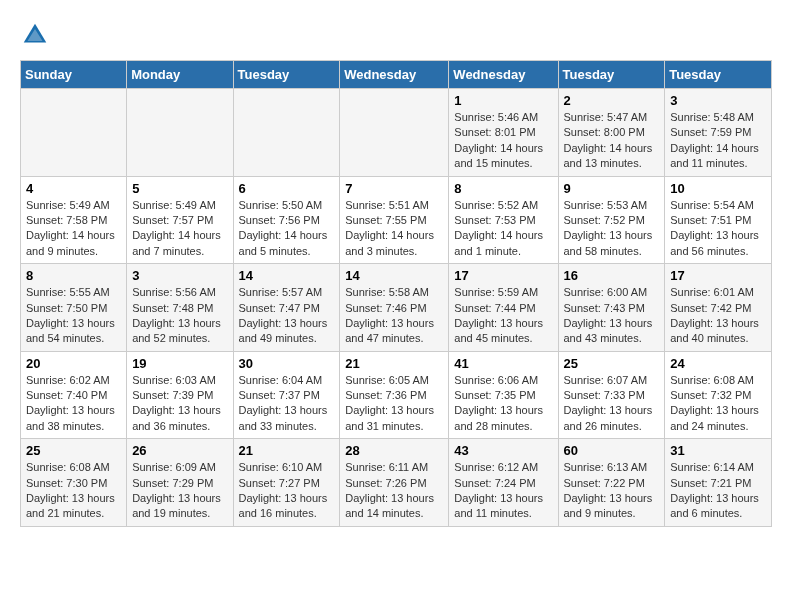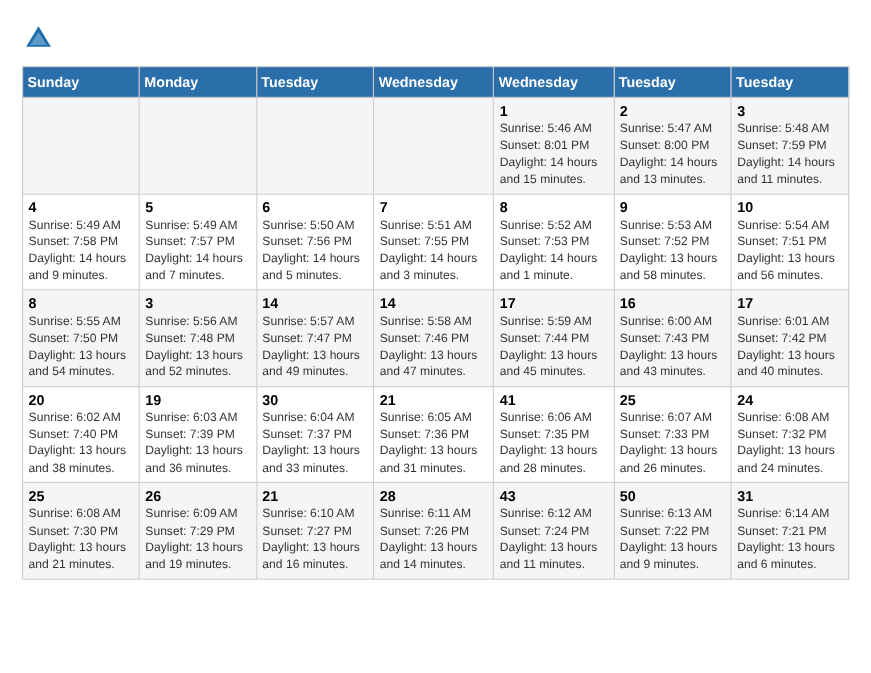--- a/index.html
+++ b/index.html
@@ -249,21 +249,21 @@
         </td>
         <td>
           <span class="day-number">28</span>
           <div class="day-info">Sunrise: 6:11 AM<br>Sunset: 7:26 PM<br>Daylight: 13 hours<br>and 14 minutes.</div>
         </td>
         <td>
           <span class="day-number">43</span>
           <div class="day-info">Sunrise: 6:12 AM<br>Sunset: 7:24 PM<br>Daylight: 13 hours<br>and 11 minutes.</div>
         </td>
         <td>
-          <span class="day-number">50</span>
+          <span class="day-number">60</span>
           <div class="day-info">Sunrise: 6:13 AM<br>Sunset: 7:22 PM<br>Daylight: 13 hours<br>and 9 minutes.</div>
         </td>
         <td>
           <span class="day-number">31</span>
           <div class="day-info">Sunrise: 6:14 AM<br>Sunset: 7:21 PM<br>Daylight: 13 hours<br>and 6 minutes.</div>
         </td>
       </tr>
     </tbody>
 </table>
 

